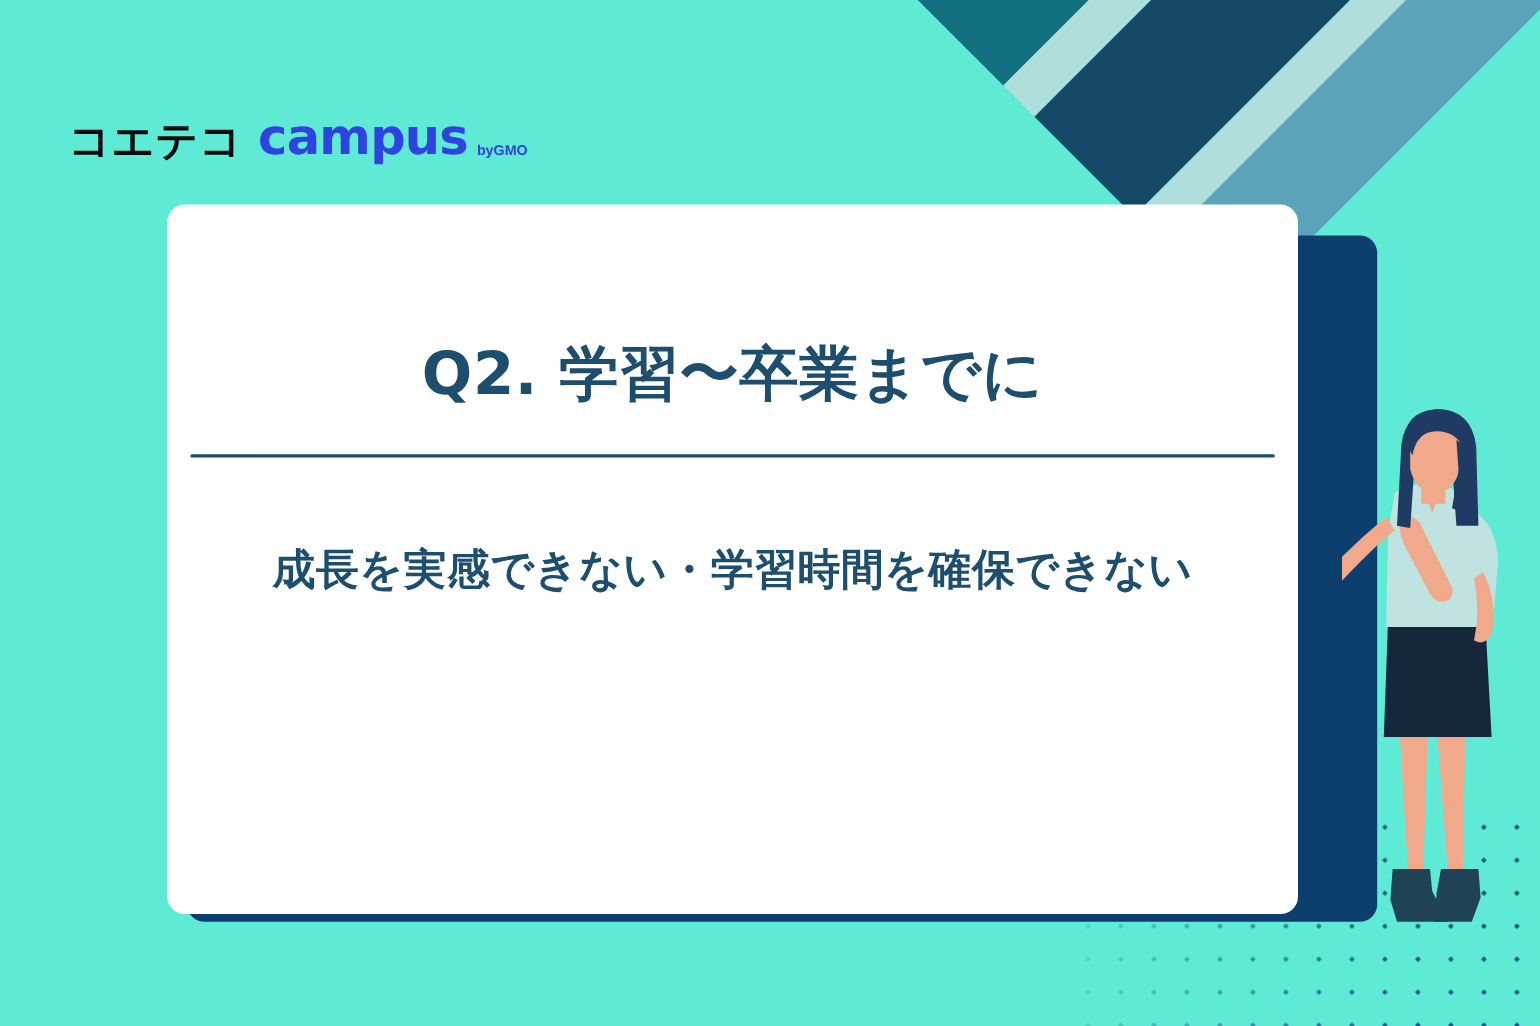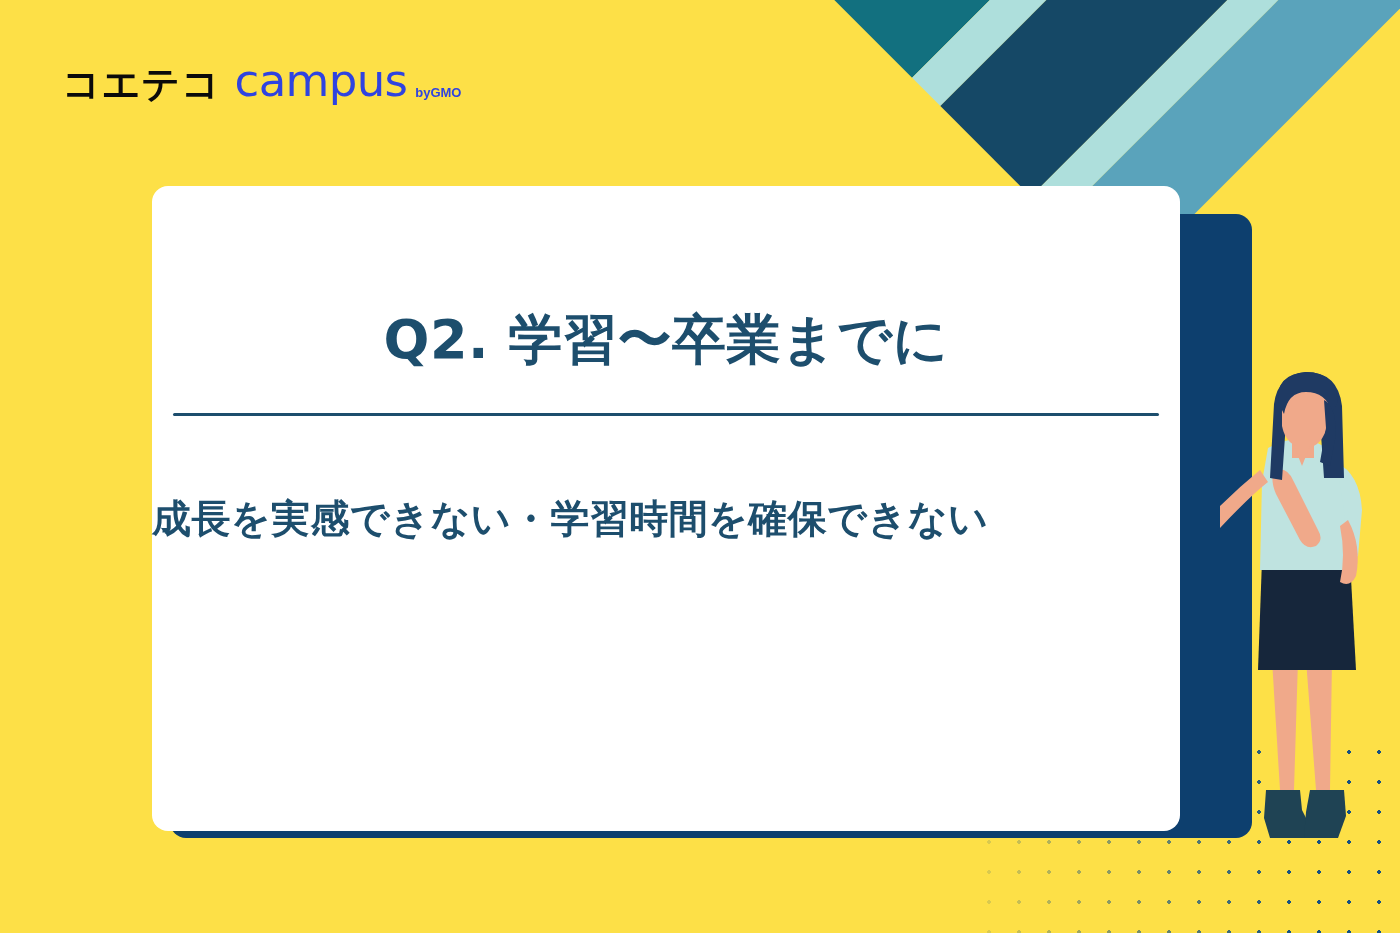--- a/index.html
+++ b/index.html
@@ -10,21 +10,21 @@
   }
   body {
     font-family: "Liberation Sans", "DejaVu Sans", sans-serif;
   }
 
   .slide {
     position: relative;
     width: 1400px;
     height: 933px;
     overflow: hidden;
-    background: #fde047;
+    background: #5eead4;
   }
 
   
   .stripe-layer {
     position: absolute;
     inset: 0;
     overflow: hidden;
     pointer-events: none;
   }
 
@@ -56,25 +56,26 @@
   .logo-kana {
     font-size: 38px;
     font-weight: 700;
     letter-spacing: 0.02em;
     color: #0a0a0a;
     line-height: 1;
     font-family: "DejaVu Sans", "Liberation Sans", sans-serif;
   }
   .logo-campus {
     font-size: 45px;
-    font-weight: 400;
+    font-weight: 700;
     color: #2f43e0;
     line-height: 1;
     letter-spacing: -0.015em;
     font-family: "DejaVu Sans", "Liberation Sans", sans-serif;
+    margin-top: 44px;
   }
   .logo-bygmo {
     font-size: 13px;
     font-weight: 700;
     color: #2f43e0;
     line-height: 1;
     padding-bottom: 4px;
     margin-left: -6px;
   }
 
@@ -120,21 +121,21 @@
     margin-top: 38px;
     width: 986px;
     height: 3px;
     background: #1d4e6d;
     border-radius: 2px;
   }
 
   .card-subtitle {
     margin-top: 78px;
     width: 100%;
-    text-align: left;
+    text-align: center;
     color: #1d4e6d;
     font-size: 39px;
     font-weight: 700;
     line-height: 1.3;
     letter-spacing: 0.01em;
     white-space: nowrap;
     font-family: "DejaVu Sans", "Liberation Sans", sans-serif;
   }
 
   

